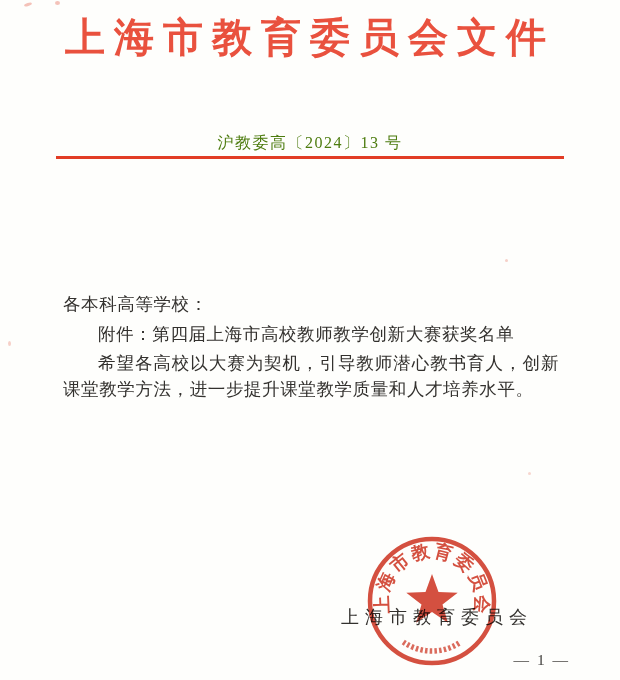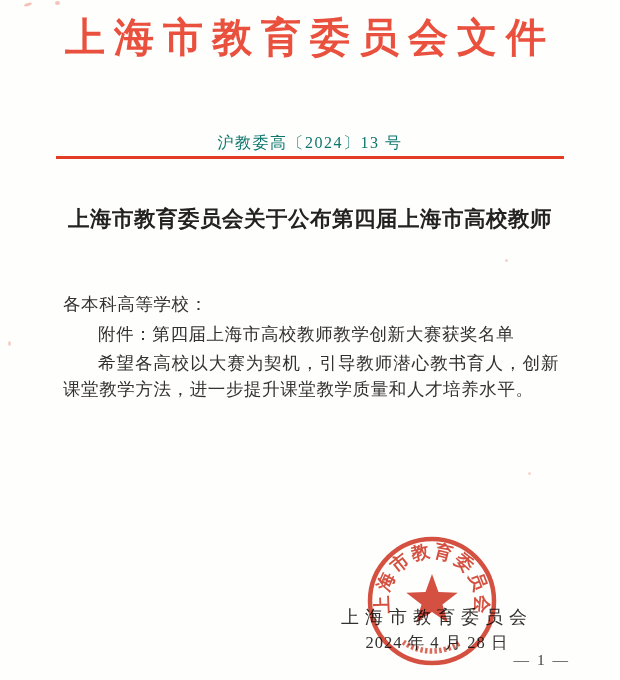--- a/index.html
+++ b/index.html
@@ -6,21 +6,21 @@
   body { width:620px; height:680px; background:#ffffff; font-family:"Liberation Serif","DejaVu Serif",serif; }
   .page { position:relative; width:620px; height:680px; background:#fefefc; overflow:hidden; }
 
   .doc-header {
     position:absolute; top:10px; left:0; right:0;
     text-align:center; font-size:40px; font-weight:700;
     color:#e9513e; letter-spacing:9px; white-space:nowrap;
   }
   .doc-number {
     position:absolute; top:133px; left:0; right:0;
-    text-align:center; font-size:16px; color:#0f766e; letter-spacing:1.5px;
+    text-align:center; font-size:16px; color:#4d7c0f; letter-spacing:1.5px;
   }
   .red-rule {
     position:absolute; top:156px; left:56px; width:508px; height:3px;
     background:#e23c25;
   }
   .doc-title {
     position:absolute; top:204px; left:0; right:0;
     text-align:center; font-size:21.5px; font-weight:700;
     line-height:31px; color:#232220; letter-spacing:0.5px;
   }
@@ -67,32 +67,30 @@
   <div class="scan-speck speck-4"></div>
   <div class="scan-speck speck-5"></div>
 
   <div class="doc-header">上海市教育委员会文件</div>
 
   <div class="doc-number">沪教委高〔2024〕13 号</div>
 
   <div class="red-rule"></div>
 
   <div class="doc-title">
-    <div>上海市教育委员会关于公布第四届上海市高校教师</div>
   </div>
 
   <div class="doc-body">
     <p class="salutation">各本科高等学校：</p>
     <p>附件：第四届上海市高校教师教学创新大赛获奖名单</p>
     <p>希望各高校以大赛为契机，引导教师潜心教书育人，创新课堂教学方法，进一步提升课堂教学质量和人才培养水平。</p>
   </div>
 
   <div class="signature-block">
     <div class="signer">上海市教育委员会</div>
-    <div class="sign-date">2024 年 4 月 28 日</div>
   </div>
 
   <svg class="official-seal" viewBox="0 0 172 172" xmlns="http://www.w3.org/2000/svg">
     <defs>
       <path id="sealTextArc" d="M 46.1,104.6 A 44,44 0 1 1 125.9,104.6" fill="none"></path>
       <path id="sealCodeArc" d="M 57.3,127 A 50,50 0 0 0 114.7,127" fill="none"></path>
     </defs>
     <circle cx="86" cy="86" r="62" fill="none" stroke="#cf3826" stroke-width="4.5"></circle>
     <polygon points="86,59 92.5,77.1 111.7,77.7 96.5,89.4 101.9,107.8 86,97 70.1,107.8 75.5,89.4 60.3,77.7 79.5,77.1" fill="#cf3826"></polygon>
     <text font-size="18" font-weight="700" fill="#cf3826" letter-spacing="2.5" font-family="Liberation Serif, DejaVu Serif, serif">

